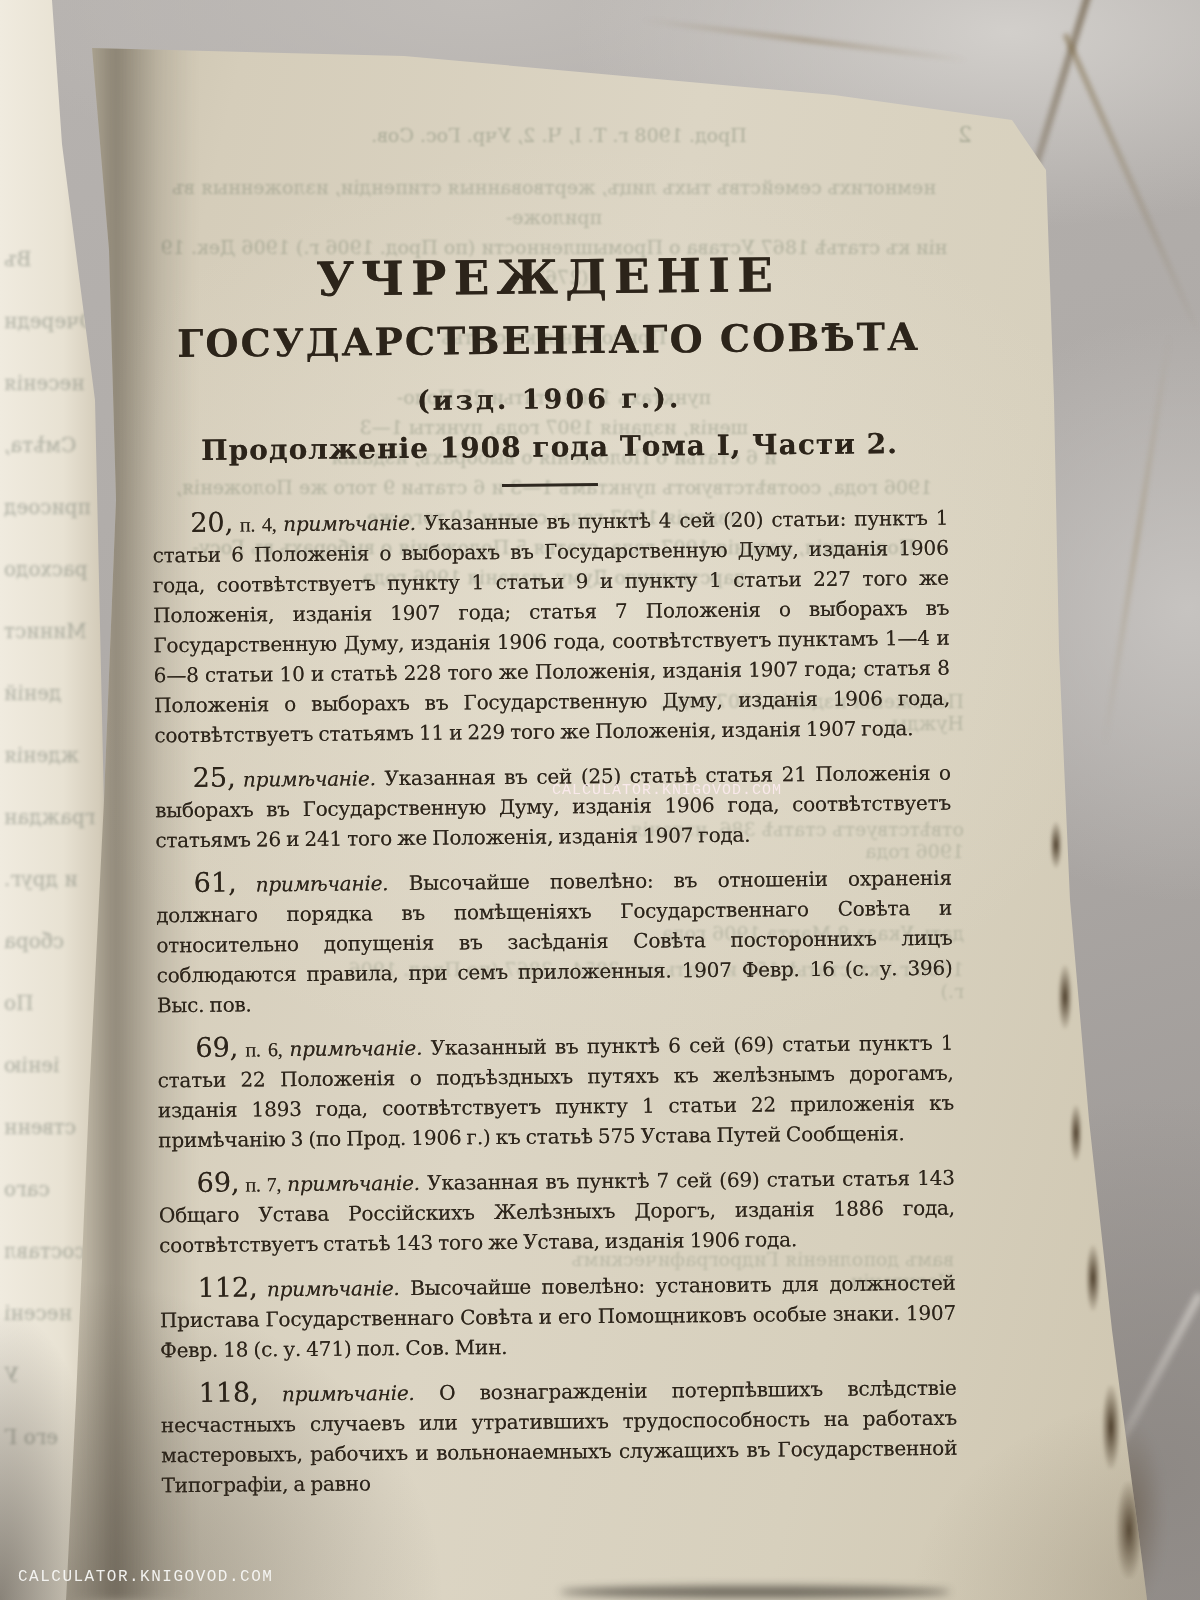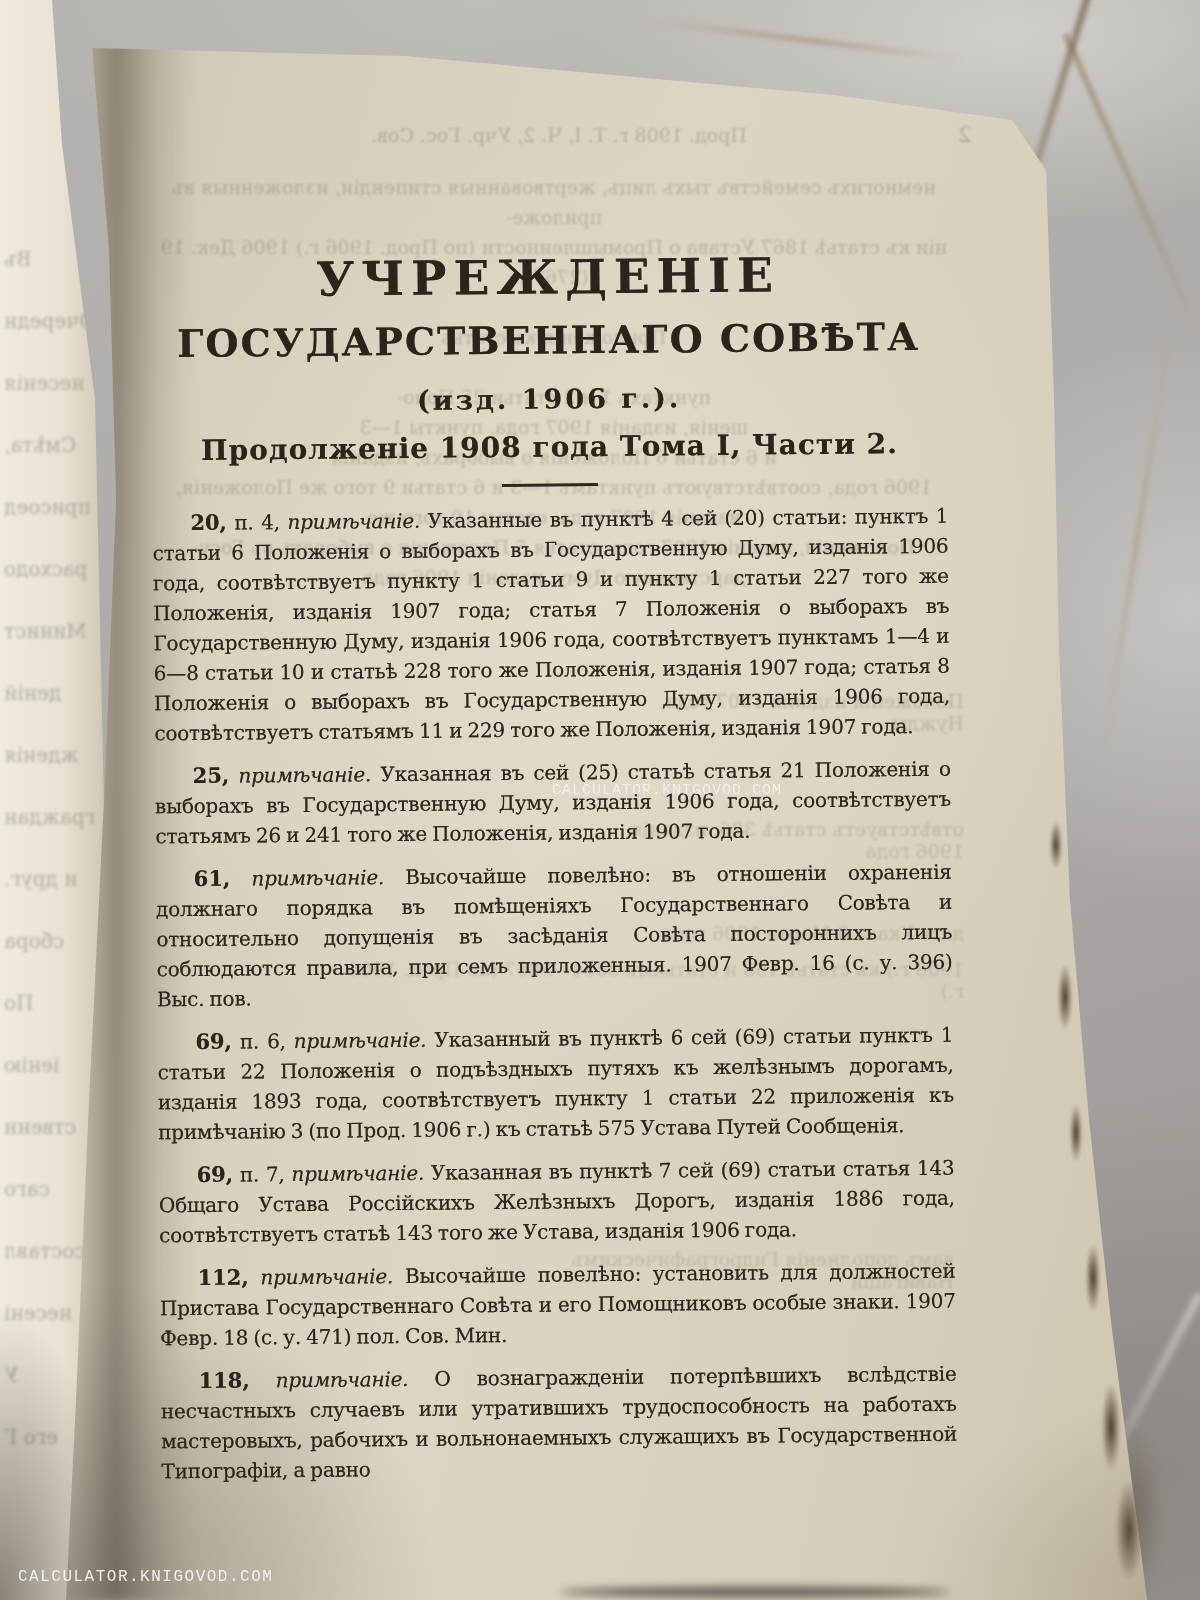--- a/index.html
+++ b/index.html
@@ -82,22 +82,22 @@
   .t1{font-size:47px;font-weight:bold;letter-spacing:7px;line-height:56px;}
   .t2{font-size:38px;font-weight:bold;letter-spacing:2px;line-height:46px;margin-top:12px;}
   .t3{font-size:27px;font-weight:bold;letter-spacing:3px;margin-top:20px;}
   .t4{font-size:28px;font-weight:bold;letter-spacing:1px;margin-top:16px;}
   .rule{width:96px;height:3px;background:#2e2820;margin:20px auto 0 auto;}
 
   .body-col{position:absolute;left:151px;top:505px;width:796px;
     font-size:20px;line-height:30px;text-align:justify;
     letter-spacing:-0.2px;word-spacing:-1px;}
   .body-col p{margin:0 0 13px 0;text-indent:38px;}
-  .num{font-size:21px;font-weight:bold;letter-spacing:0;}
-  .pt{font-weight:normal;}
+  .num{font-size:27px;font-weight:normal;letter-spacing:0;}
+  .pt{font-weight:normal;font-family:Liberation Serif, serif;}
   .lbl{font-style:italic;}
 
   
   .wm{font-family:Liberation Mono, monospace;position:absolute;}
   .wm-center{left:552px;top:782px;font-size:15px;letter-spacing:1px;
     color:rgba(255,236,242,.85);}
   .wm-bottom{left:18px;top:1568px;font-size:16px;letter-spacing:1.5px;
     color:rgba(248,248,245,.95);}
 </style>
 </head>

